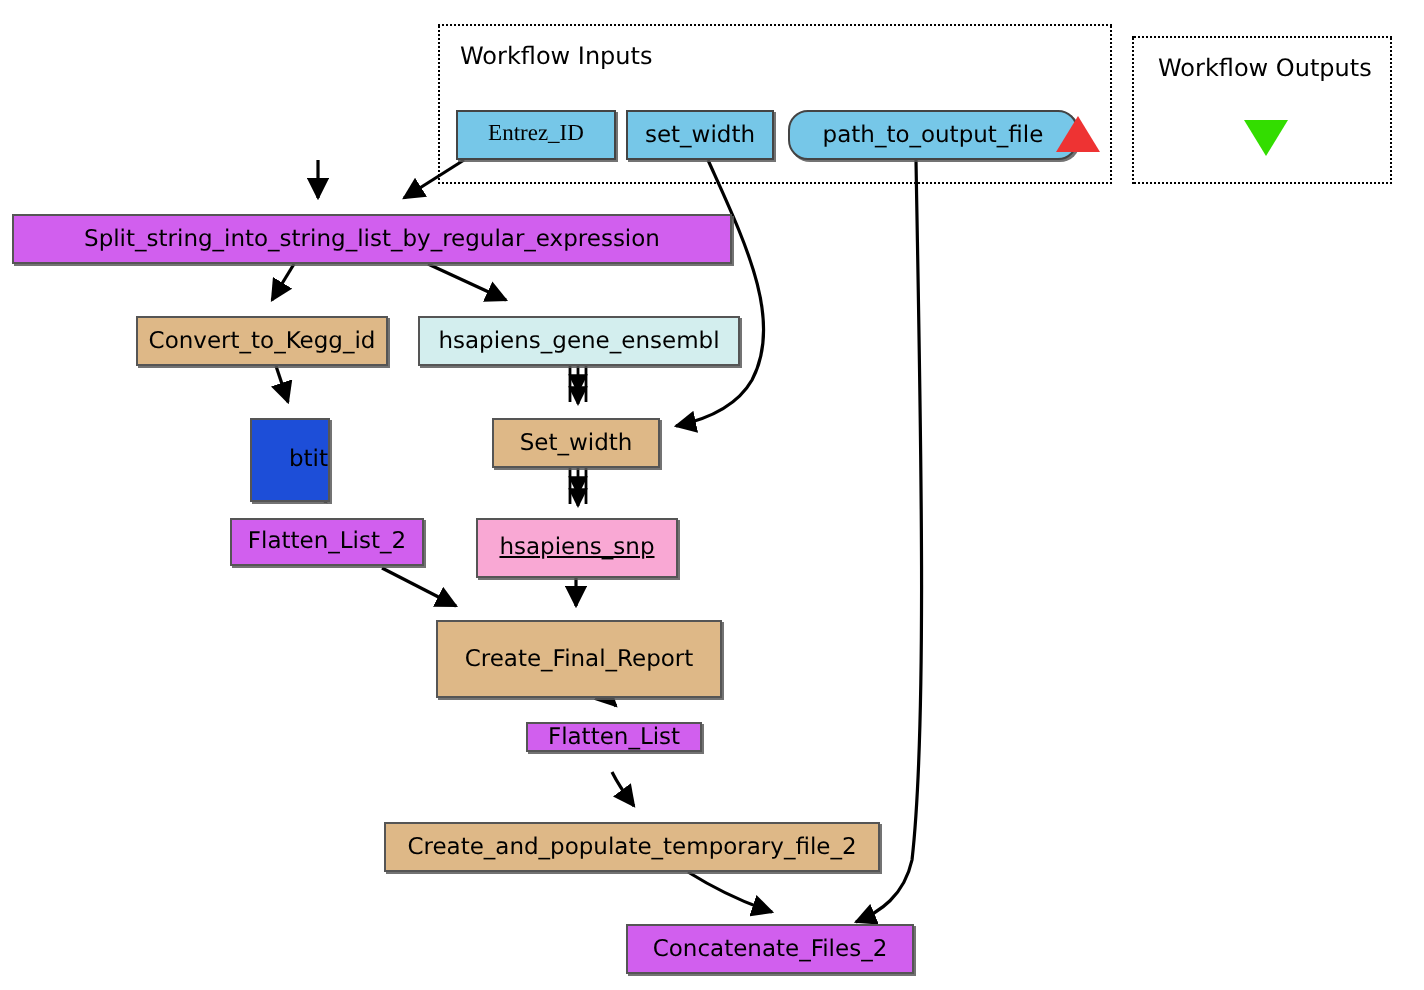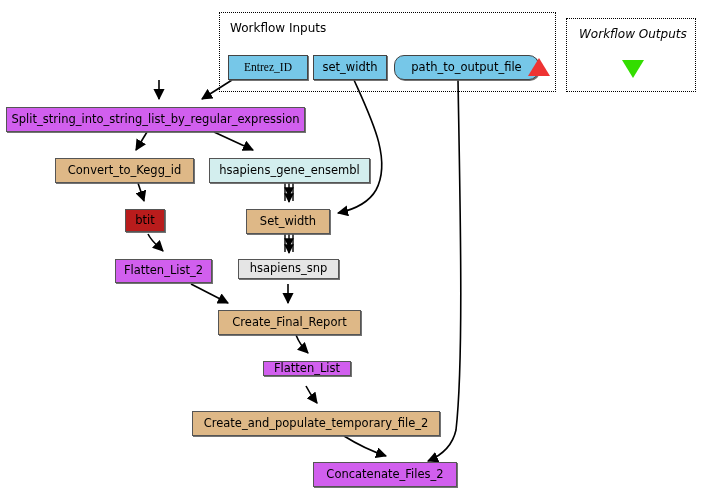--- a/index.html
+++ b/index.html
@@ -148,64 +148,64 @@
 
     <g>
       <path d="M 344 436 C 360 446, 374 452, 386 456" stroke="#000000" stroke-width="1.6" fill="none" marker-end="url(#arrow)"></path>
     </g>
   </svg>
 
   <div class="cluster" style="left:219px; top:12px; width:337px; height:80px;"></div>
   <div class="cluster-label" style="left:230px; top:22px;">Workflow Inputs</div>
 
   <div class="cluster" style="left:566px; top:18px; width:130px; height:74px;"></div>
-  <div class="cluster-label" style="left:579px; top:28px;font-style:italic;">Workflow Outputs</div>
+  <div class="cluster-label" style="left:579px; top:28px;">Workflow Outputs</div>
 
 
   <div class="node io" style="left:228px; top:55px; width:80px; height:25px; background:#76c7e8;font-family:Liberation Serif, serif;">
     <span>Entrez_ID</span>
   </div>
 
   <div class="node io" style="left:313px; top:55px; width:74px; height:25px; background:#76c7e8;">
     <span>set_width</span>
   </div>
 
   <div class="node io" style="left:394px; top:55px; width:145px; height:25px; background:#76c7e8;border-radius:10px;">
     <span>path_to_output_file</span>
   </div>
 
-  <div class="node" style="left:6px; top:107px; width:299px; height:25px; background:#d15fee;">
+  <div class="node" style="left:6px; top:107px; width:360px; height:25px; background:#d15fee;">
     <span>Split_string_into_string_list_by_regular_expression</span>
   </div>
 
-  <div class="node" style="left:55px; top:158px; width:139px; height:25px; background:#deb887;">
+  <div class="node" style="left:68px; top:158px; width:126px; height:25px; background:#deb887;">
     <span>Convert_to_Kegg_id</span>
   </div>
 
   <div class="node" style="left:209px; top:158px; width:161px; height:25px; background:#d3eeee;">
     <span>hsapiens_gene_ensembl</span>
   </div>
 
-  <div class="node" style="left:125px; top:209px; width:40px; height:23px; background:#b91c1c;">
+  <div class="node" style="left:125px; top:209px; width:40px; height:42px; background:#1d4ed8;justify-content:flex-end;">
     <span>btit</span>
   </div>
 
   <div class="node" style="left:246px; top:209px; width:84px; height:25px; background:#deb887;">
     <span>Set_width</span>
   </div>
 
   <div class="node" style="left:115px; top:259px; width:97px; height:24px; background:#d15fee;">
     <span>Flatten_List_2</span>
   </div>
 
-  <div class="node" style="left:238px; top:259px; width:101px; height:20px; background:#e5e5e5;">
+  <div class="node" style="left:238px; top:259px; width:101px; height:30px; background:#f9a8d4;text-decoration:underline;">
     <span>hsapiens_snp</span>
   </div>
 
-  <div class="node" style="left:218px; top:310px; width:143px; height:25px; background:#deb887;">
+  <div class="node" style="left:218px; top:310px; width:143px; height:39px; background:#deb887;">
     <span>Create_Final_Report</span>
   </div>
 
   <div class="node" style="left:263px; top:361px; width:88px; height:15px; background:#d15fee;">
     <span>Flatten_List</span>
   </div>
 
   <div class="node" style="left:192px; top:411px; width:248px; height:25px; background:#deb887;">
     <span>Create_and_populate_temporary_file_2</span>
   </div>

